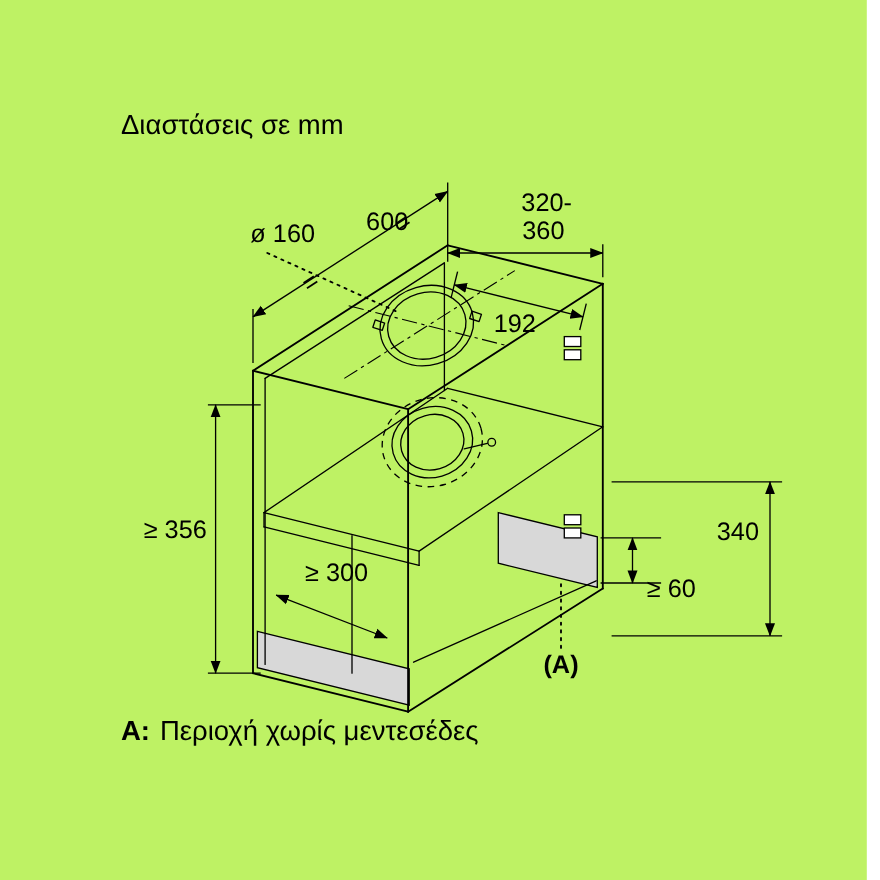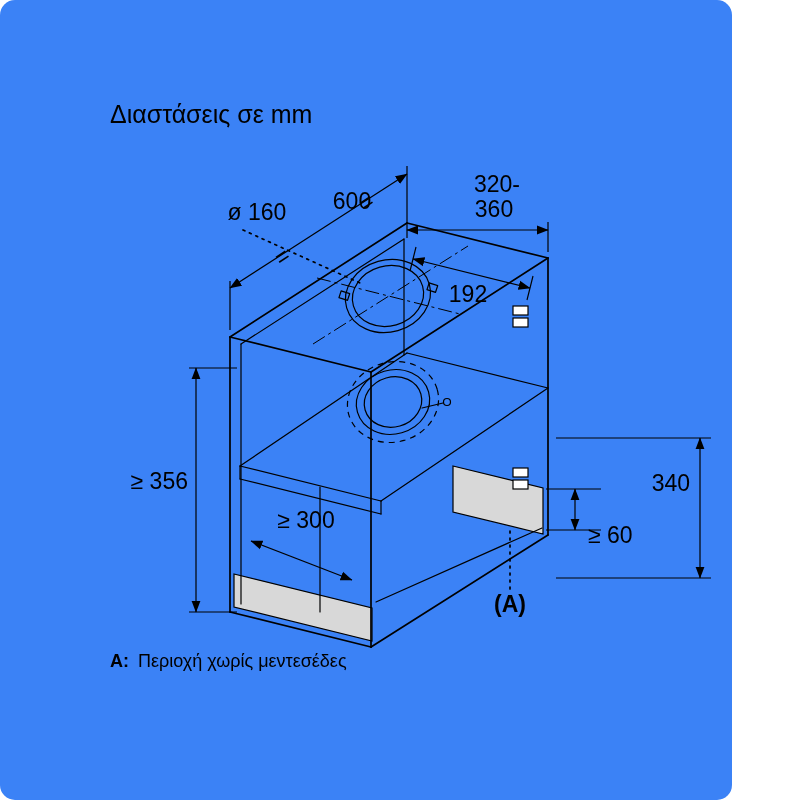--- a/index.html
+++ b/index.html
@@ -1,20 +1,20 @@
 <!DOCTYPE html>
 <html><head>
 <meta charset="utf-8">
 <style>
   html,body{margin:0;padding:0;background:#ffffff;}
-  .page{position:relative;width:732px;height:800px;background:#3b82f6;
-        font-family:"Liberation Sans","DejaVu Sans",sans-serif;color:#000;overflow:hidden;border-radius:15px;}
+  .page{position:relative;width:788px;height:800px;background:#bef264;
+        font-family:"Liberation Sans","DejaVu Sans",sans-serif;color:#000;overflow:hidden;}
   .hdr{position:absolute;left:110px;top:97px;font-size:25px;line-height:34px;}
   .hdr .t2{font-weight:bold;}
-  .ftr{position:absolute;left:110px;top:651px;font-size:18px;}
+  .ftr{position:absolute;left:110px;top:651px;font-size:25px;}
   .ftr .b{font-weight:bold;margin-right:9px;}
   svg{position:absolute;left:0;top:0;}
   .ln{stroke:#000;stroke-width:1.7;fill:none;stroke-linecap:round;stroke-linejoin:round;}
   .thin{stroke-width:1.2;}
   .dim{stroke:#000;stroke-width:1.2;fill:none;}
   .dot{stroke:#000;stroke-width:1.7;fill:none;stroke-dasharray:2 5;stroke-linecap:round;}
   .cl{stroke:#000;stroke-width:1;fill:none;stroke-dasharray:14 4 3 4;}
   .dash{stroke:#000;stroke-width:1.2;fill:none;stroke-dasharray:6 5;}
   .txt{font-size:23px;fill:#000;font-family:"Liberation Sans","DejaVu Sans",sans-serif;}
   .bold{font-weight:bold;}

